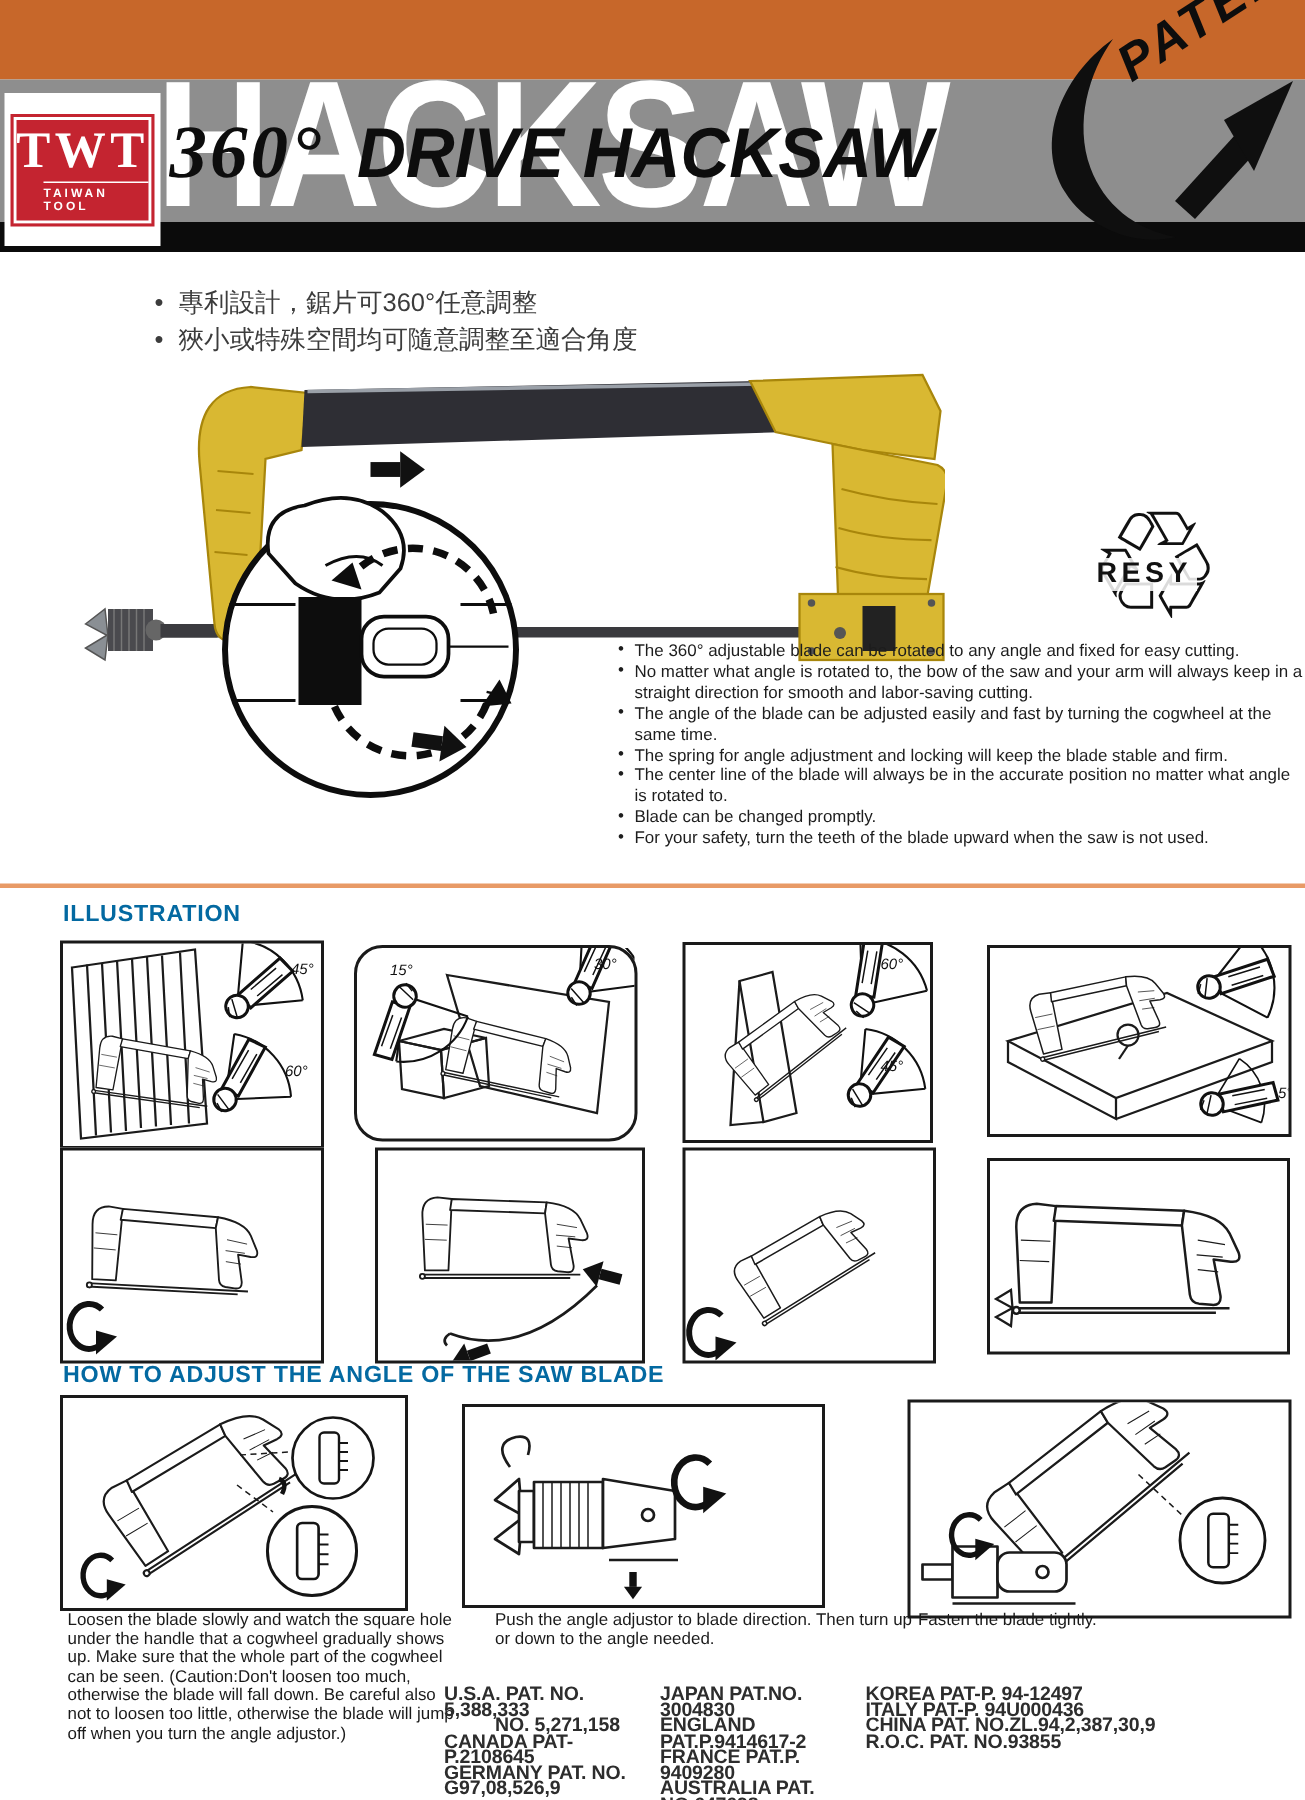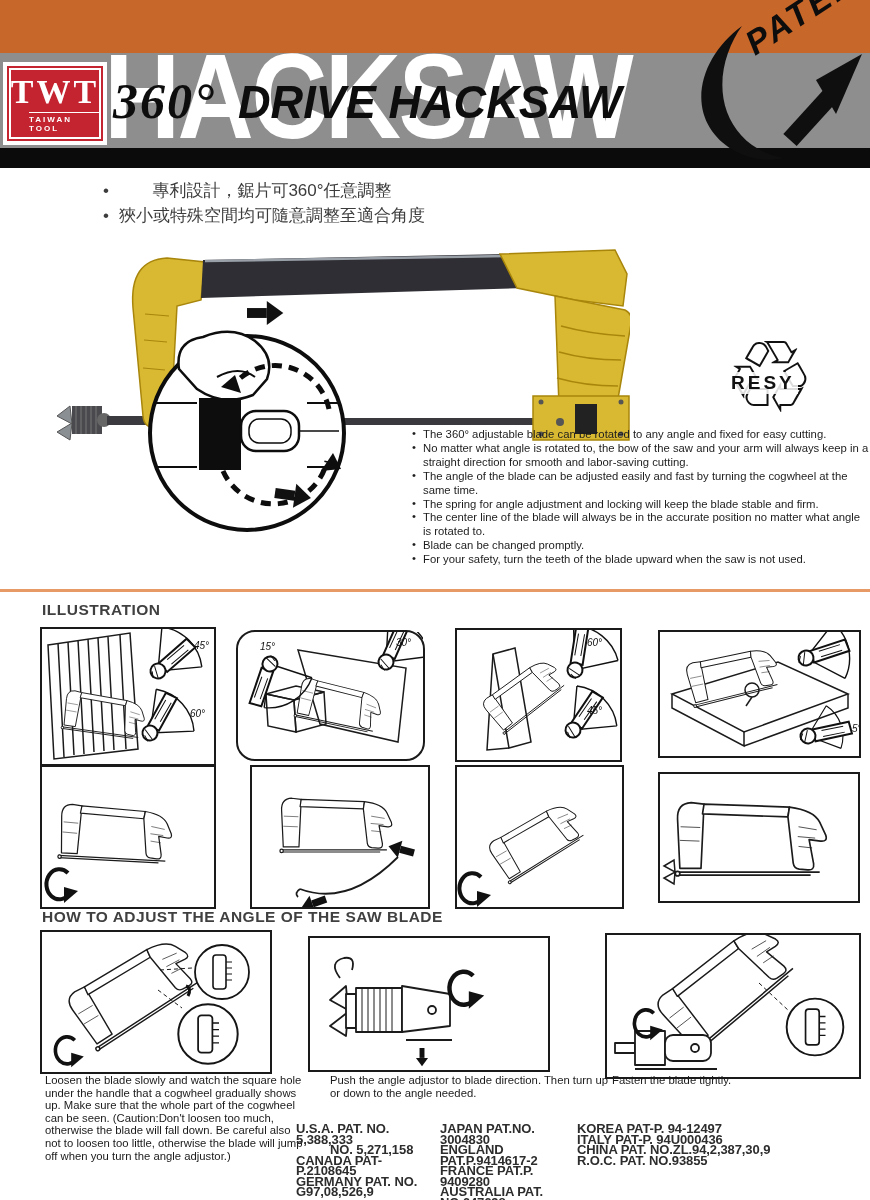--- a/index.html
+++ b/index.html
@@ -8,49 +8,49 @@
   
   .band-orange{position:absolute;left:0;top:0;width:870px;height:53px;background:#c7672a;}
   .band-gray{position:absolute;left:0;top:53px;width:870px;height:95px;background:#8e8e8e;}
   .band-black{position:absolute;left:0;top:148px;width:870px;height:20px;background:#0b0b0b;}
   .watermark{position:absolute;left:104px;top:46px;width:660px;height:102px;overflow:hidden;
              font-weight:bold;font-size:120px;line-height:100px;color:#ffffff;letter-spacing:-3px;
              transform:scaleX(.88);transform-origin:left top;white-space:nowrap;}
   .main-title{position:absolute;left:113px;top:72px;white-space:nowrap;color:#0d0d0d;font-weight:bold;font-style:italic;}
   .main-title .t1{font-family:"Liberation Serif",serif;font-size:50px;letter-spacing:2px;}
   .main-title .t2{font-size:47px;letter-spacing:0px;margin-left:14px;transform:scaleX(.96);display:inline-block;}
-  .logo{position:absolute;left:3px;top:62px;width:104px;height:83px;background:#ffffff;
+  .logo{position:absolute;left:3px;top:62px;width:104px;height:102px;background:#ffffff;
         display:flex;align-items:center;justify-content:center;}
   .logo-red{background:#c42430;border:2px solid #ffffff;outline:2px solid #c42430;
             width:88px;height:67px;display:flex;flex-direction:column;align-items:center;justify-content:center;}
   .logo-abbr{font-family:"Liberation Serif",serif;color:#ffffff;font-weight:bold;font-size:34px;line-height:34px;letter-spacing:3px;}
   .logo-name{color:#ffffff;font-size:8px;font-weight:bold;letter-spacing:2px;border-top:1px solid #ffffff;
              margin-top:3px;padding-top:2px;margin-left:18px;}
   .patent-word{position:absolute;left:738px;top:30px;transform:rotate(-33deg);transform-origin:left top;
                font-size:34px;font-weight:bold;font-style:italic;color:#0d0d0d;letter-spacing:3px;}
   .swoosh{position:absolute;left:690px;top:22px;}
   
   .zh{position:absolute;font-size:17px;color:#3c3c3c;line-height:25px;}
-  .zh-left{left:103px;top:178px;text-align:center;}
+  .zh-left{left:103px;top:189px;}
   .zh-right{left:412px;top:179px;}
   .zh div{padding-left:16px;position:relative;}
   .zh div::before{content:"•";position:absolute;left:0;top:0;color:#3c3c3c;}
   
   .photo{position:absolute;left:55px;top:248px;}
   .resy{position:absolute;left:718px;top:326px;width:104px;height:108px;}
   .resy .glyph{font-family:"DejaVu Sans",sans-serif;font-size:100px;line-height:104px;color:#111;display:block;text-align:center;}
   .resy .word{position:absolute;left:10px;top:46px;font-weight:bold;font-size:19px;letter-spacing:3px;
               color:#111;background:rgba(255,255,255,.85);padding:0 3px;}
   
   .en{position:absolute;left:412px;top:428px;width:458px;font-size:11.3px;line-height:13.9px;color:#1d1d1d;}
   .en div{padding-left:11px;position:relative;}
   .en div::before{content:"•";position:absolute;left:0;top:-1px;}
   
   .divider{position:absolute;left:0;top:589px;width:870px;height:3px;background:#e89a66;}
-  .sec-head{position:absolute;font-size:15.5px;font-weight:bold;color:#404040;letter-spacing:.5px;}
+  .sec-head{position:absolute;font-size:15.5px;font-weight:bold;color:#0369a1;letter-spacing:.5px;}
   .h-ill{left:42px;top:601px;}
   .h-how{left:42px;top:908px;}
   .panel{position:absolute;background:#fff;border:2px solid #1a1a1a;}
   .p1{left:40px;top:627px;width:172px;height:135px;}
   .p2{left:236px;top:630px;width:185px;height:127px;border-radius:19px;}
   .p3{left:455px;top:628px;width:163px;height:130px;}
   .p4{left:658px;top:630px;width:199px;height:124px;}
   .p5{left:40px;top:765px;width:172px;height:140px;}
   .p6{left:250px;top:765px;width:176px;height:140px;}
   .p7{left:455px;top:765px;width:165px;height:140px;}

